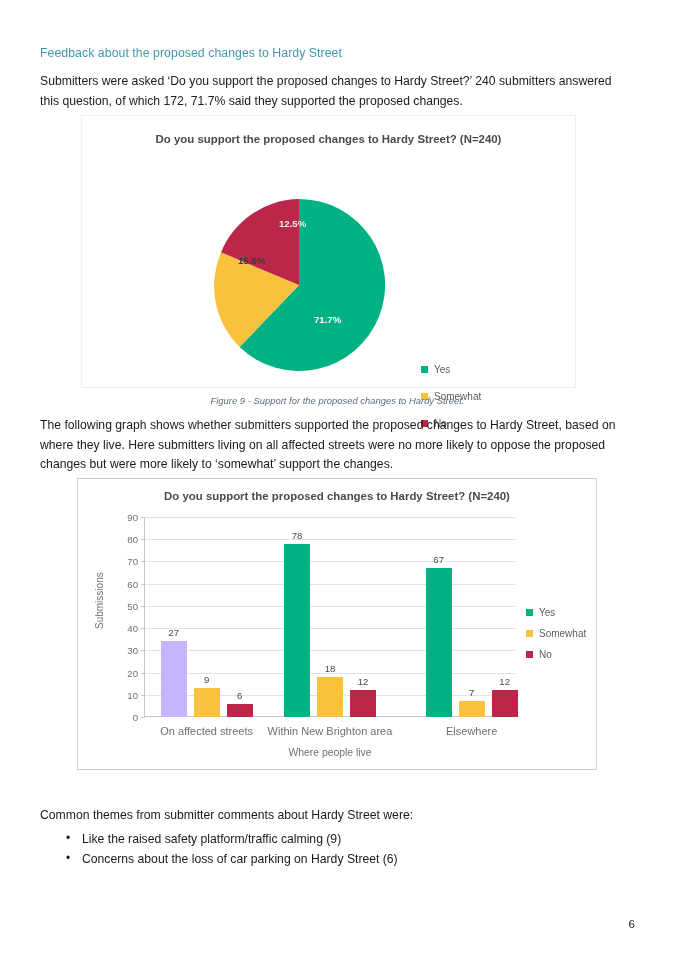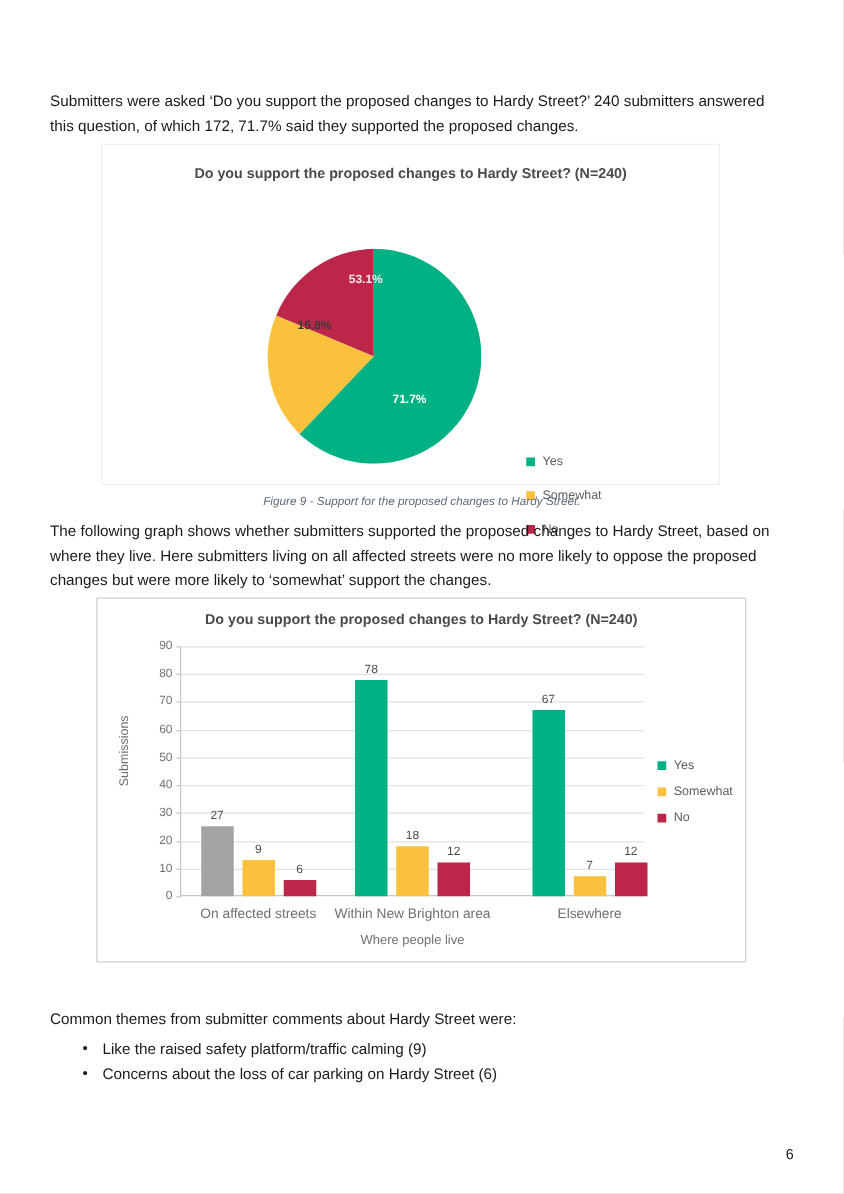--- a/index.html
+++ b/index.html
@@ -256,38 +256,39 @@
     font-size: 11px;
     color: #707070;
     white-space: nowrap;
   }
 </style>
 </head>
 <body>
 
 <div class="page">
 
+  <div class="section-heading">Feedback about the proposed changes to Hardy Street</div>
 
   <div class="body-para" id="para-intro">Submitters were asked ‘Do you support the proposed changes to Hardy Street?’ 240 submitters answered this question, of which 172, 71.7% said they supported the proposed changes.</div>
 
   <div class="chart-card" id="pie-card">
     <div class="chart-title">Do you support the proposed changes to Hardy Street? (N=240)</div>
 
     <div class="pie-wrap">
       <svg width="172" height="172" viewBox="0 0 172 172">
 
         <path id="slice-yes" d="M 86 86 L 86 0 A 86 86 0 1 1 26.6 148.1 Z" fill="#00b283"></path>
 
         <path id="slice-somewhat" d="M 86 86 L 26.6 148.1 A 86 86 0 0 1 8.0 53.3 Z" fill="#f9c13c"></path>
 
         <path id="slice-no" d="M 86 86 L 8.0 53.3 A 86 86 0 0 1 86 0 Z" fill="#bc2649"></path>
       </svg>
       <div class="pie-label" id="pie-lbl-yes">71.7%</div>
       <div class="pie-label" id="pie-lbl-some">15.8%</div>
-      <div class="pie-label" id="pie-lbl-no">53.1%</div>
+      <div class="pie-label" id="pie-lbl-no">12.5%</div>
     </div>
 
     <div class="legend" id="pie-legend">
       <div class="legend-item">
         <span class="legend-swatch" id="sw-p-yes" style="background: rgb(0, 178, 131);"></span>
         <span>Yes</span>
       </div>
       <div class="legend-item">
         <span class="legend-swatch" id="sw-p-some" style="background: rgb(249, 193, 60);"></span>
         <span>Somewhat</span>
@@ -334,21 +335,21 @@
         <div class="gridline" style="top: 44.4444px;"></div>
         <div class="ytick-mark" style="top: 44.4444px;"></div>
         <div class="ytick" style="top: 44.4444px;">70</div>
         <div class="gridline" style="top: 22.2222px;"></div>
         <div class="ytick-mark" style="top: 22.2222px;"></div>
         <div class="ytick" style="top: 22.2222px;">80</div>
         <div class="gridline" style="top: 0px;"></div>
         <div class="ytick-mark" style="top: 0px;"></div>
         <div class="ytick" style="top: 0px;">90</div>
         <div class="group" style="left: 0px; width: 123.333px;">
-          <div class="bar" style="left: 15.6667px; height: 56px; background: #a3a3a3;">
+          <div class="bar" style="left: 15.6667px; height: 76px; background: #c4b5fd;">
             <div class="bar-value">27</div>
           </div>
           <div class="bar" style="left: 48.6667px; height: 28.8889px; background: rgb(249, 193, 60);">
             <div class="bar-value">9</div>
           </div>
           <div class="bar" style="left: 81.6667px; height: 13.3333px; background: rgb(188, 38, 73);">
             <div class="bar-value">6</div>
           </div>
           <div class="xtick-label">On affected streets</div>
         </div>

